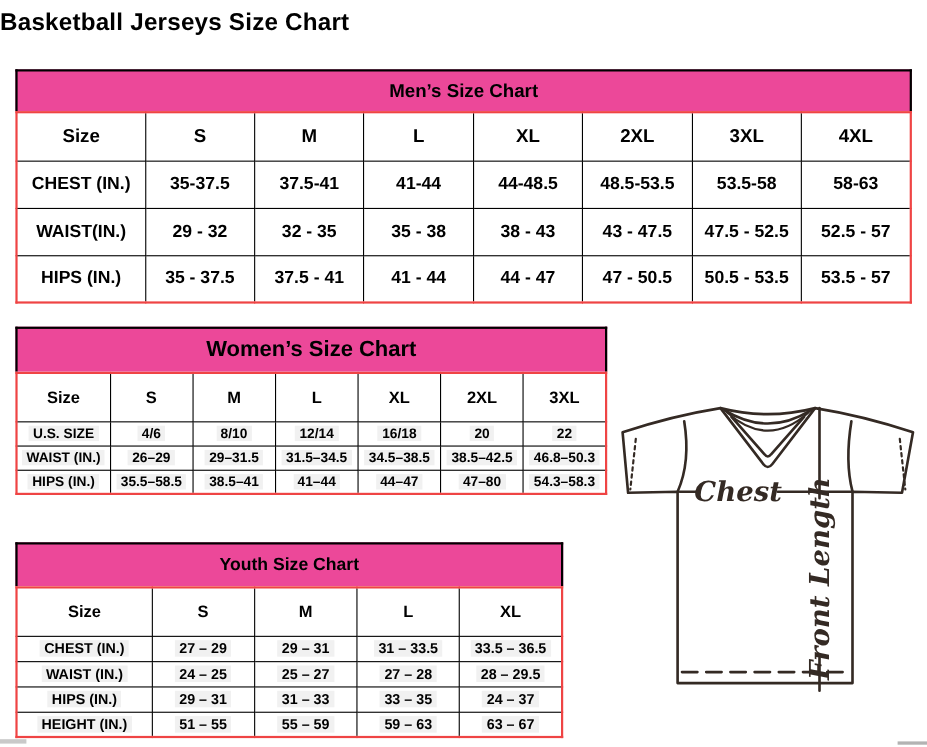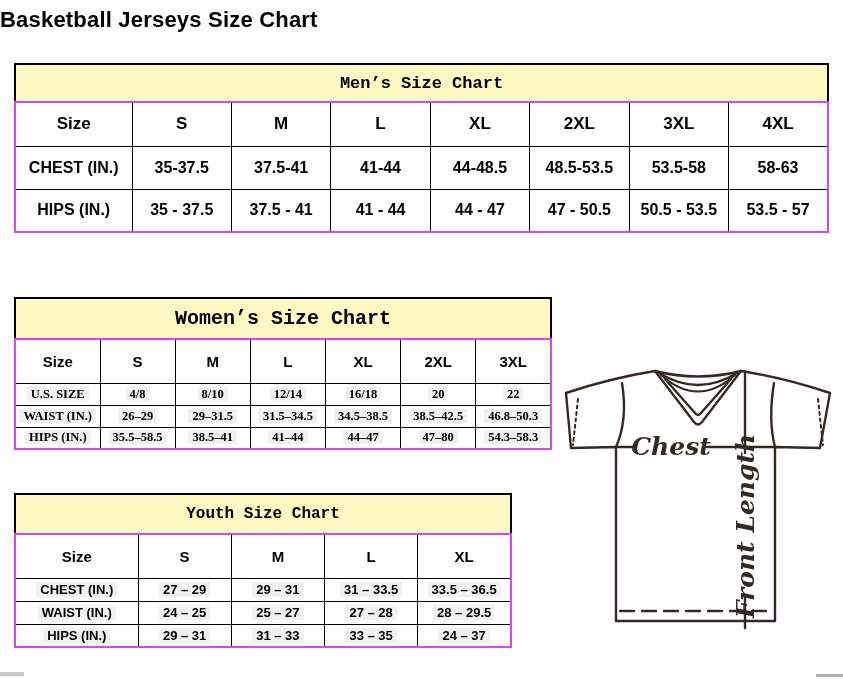--- a/index.html
+++ b/index.html
@@ -3,39 +3,39 @@
 <meta charset="utf-8">
 <style>
   * { margin:0; padding:0; box-sizing:border-box; }
   html,body { width:843px; height:679px; background:#ffffff; overflow:hidden;
               font-family:"Liberation Sans", sans-serif; color:#000; position:relative; }
 
   .page-title { position:absolute; left:0; top:7px; width:843px; 
                 font-size:22px; font-weight:bold; letter-spacing:0.2px; }
 
   .chart-block { position:absolute; }
-  .band { background:#fef9c3; border:2px solid #000; border-bottom:none;
+  .band { background:#ec4899; border:2px solid #000; border-bottom:none;
           display:flex; align-items:center; justify-content:center;
-          font-weight:bold;font-family:Liberation Mono, monospace; }
+          font-weight:bold; }
   table.size-table { border-collapse:collapse; table-layout:fixed; background:#fff; width:100%; }
   table.size-table td { border:1px solid #000; text-align:center; font-weight:bold;
                         vertical-align:middle; overflow:hidden; white-space:nowrap; }
-  table.size-table { border:2px solid #d946ef; }
+  table.size-table { border:2px solid #ef4444; }
 
   
   #mens { left:14px; top:63px; width:815px; }
   #mens .band { height:38px; font-size:17px; }
   #mens tr.hdr td { height:44px; font-size:17px; }
   #mens tr.data td { height:43px; font-size:16px; }
 
   
   #womens { left:14px; top:297px; width:538px; }
   #womens .band { height:41px; font-size:20px; }
   #womens tr.hdr td { height:44px; font-size:15px; }
-  #womens tr.data td { height:22px; font-size:12.5px;font-family:Liberation Serif, serif; }
+  #womens tr.data td { height:22px; font-size:12.5px; }
 
   
   #youth { left:14px; top:493px; width:498px;border-radius:14px; }
   #youth .band { height:40px; font-size:16px; }
   #youth tr.hdr td { height:44px; font-size:15px; }
   #youth tr.data td { height:23px; font-size:13px; }
 
   .hl { background:#f1f1f1; padding:0 4px; }
 
   
@@ -81,20 +81,30 @@
       <td>CHEST (IN.)</td>
       <td>35-37.5</td>
       <td>37.5-41</td>
       <td>41-44</td>
       <td>44-48.5</td>
       <td>48.5-53.5</td>
       <td>53.5-58</td>
       <td>58-63</td>
     </tr>
     <tr class="data">
+      <td>WAIST(IN.)</td>
+      <td>29 - 32</td>
+      <td>32 - 35</td>
+      <td>35 - 38</td>
+      <td>38 - 43</td>
+      <td>43 - 47.5</td>
+      <td>47.5 - 52.5</td>
+      <td>52.5 - 57</td>
+    </tr>
+    <tr class="data">
       <td>HIPS (IN.)</td>
       <td>35 - 37.5</td>
       <td>37.5 - 41</td>
       <td>41 - 44</td>
       <td>44 - 47</td>
       <td>47 - 50.5</td>
       <td>50.5 - 53.5</td>
       <td>53.5 - 57</td>
     </tr>
   </tbody>
@@ -118,21 +128,21 @@
       <td>Size</td>
       <td>S</td>
       <td>M</td>
       <td>L</td>
       <td>XL</td>
       <td>2XL</td>
       <td>3XL</td>
     </tr>
     <tr class="data">
       <td><span class="hl">U.S. SIZE</span></td>
-      <td><span class="hl">4/8</span></td>
+      <td><span class="hl">4/6</span></td>
       <td><span class="hl">8/10</span></td>
       <td><span class="hl">12/14</span></td>
       <td><span class="hl">16/18</span></td>
       <td><span class="hl">20</span></td>
       <td><span class="hl">22</span></td>
     </tr>
     <tr class="data">
       <td><span class="hl">WAIST (IN.)</span></td>
       <td><span class="hl">26–29</span></td>
       <td><span class="hl">29–31.5</span></td>
@@ -185,20 +195,27 @@
       <td><span class="hl">25 – 27</span></td>
       <td><span class="hl">27 – 28</span></td>
       <td><span class="hl">28 – 29.5</span></td>
     </tr>
     <tr class="data">
       <td><span class="hl">HIPS (IN.)</span></td>
       <td><span class="hl">29 – 31</span></td>
       <td><span class="hl">31 – 33</span></td>
       <td><span class="hl">33 – 35</span></td>
       <td><span class="hl">24 – 37</span></td>
+    </tr>
+    <tr class="data">
+      <td><span class="hl">HEIGHT (IN.)</span></td>
+      <td><span class="hl">51 – 55</span></td>
+      <td><span class="hl">55 – 59</span></td>
+      <td><span class="hl">59 – 63</span></td>
+      <td><span class="hl">63 – 67</span></td>
     </tr>
   </tbody>
     </table>
 </div>
 
 <svg id="jersey" viewBox="0 0 284 284" xmlns="http://www.w3.org/2000/svg">
   <g fill="none" stroke="#342a24" stroke-width="2.4" stroke-linejoin="round" stroke-linecap="round">
 
     <path d="M 99 13
              Q 55 20 10 35

